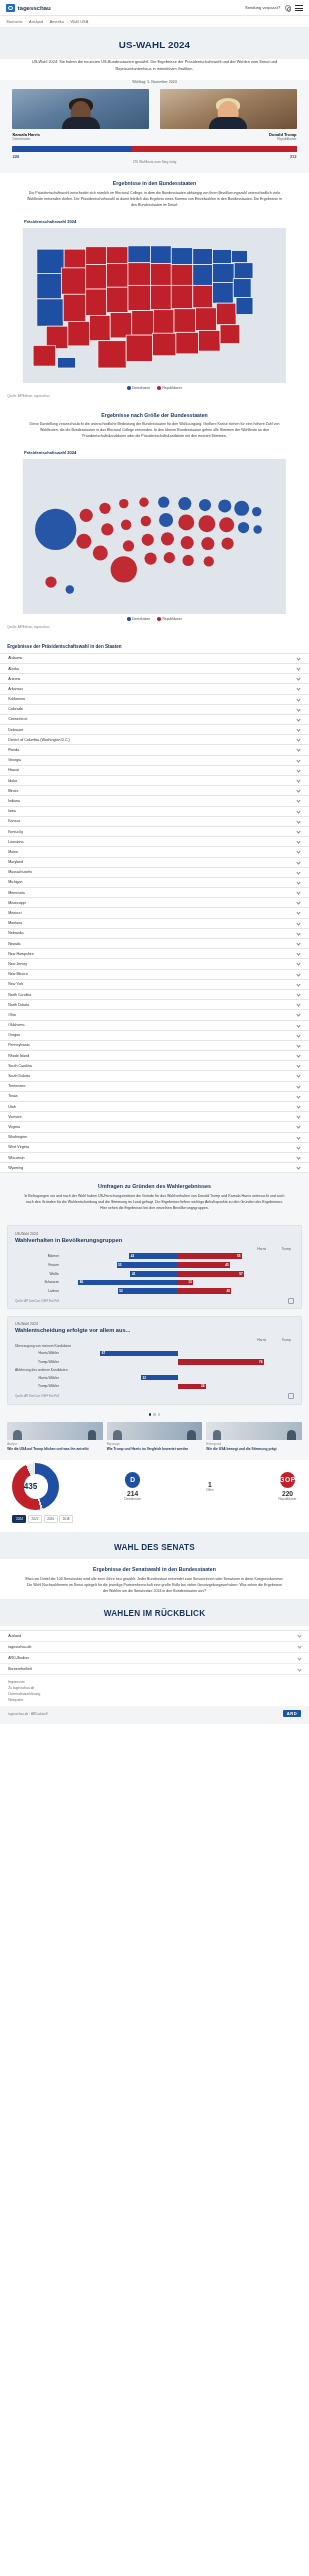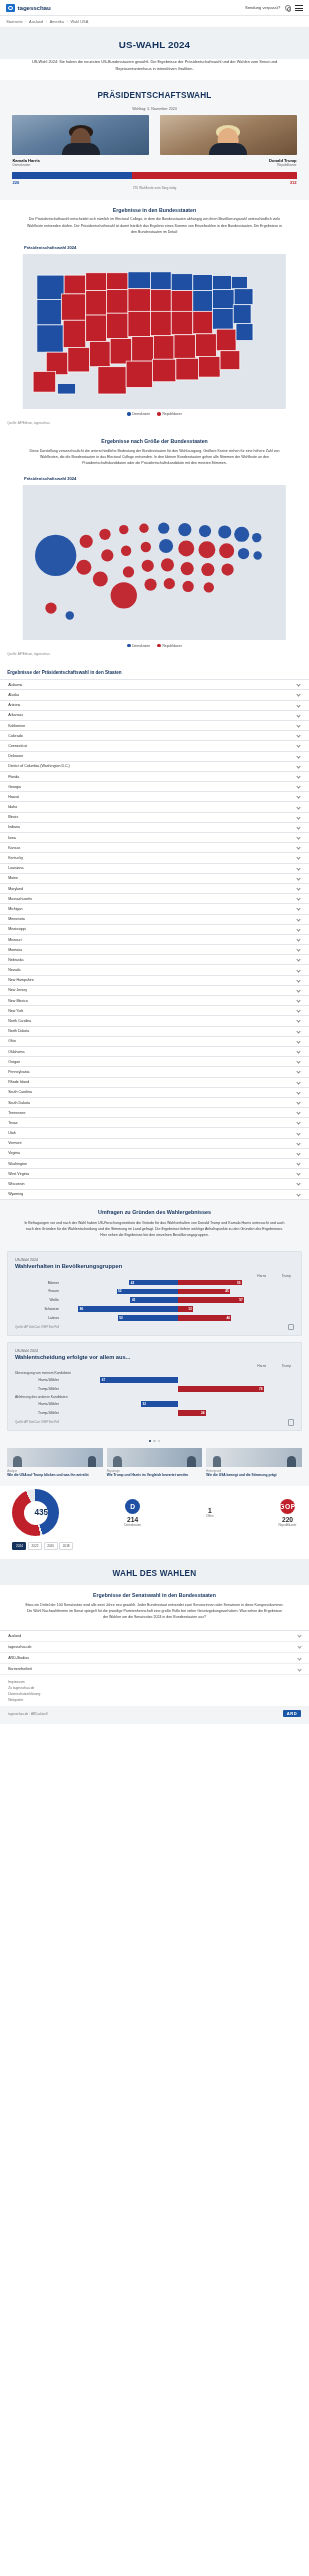--- a/index.html
+++ b/index.html
@@ -157,21 +157,21 @@
   .teaser .thumb .f2{position:absolute;right:6.2px;bottom:0;width:8.8px;height:10.3px;border-radius:4.6px 4.6px 0 0;background:#44566a;}
   .teaser .kick{font-size:2.8px;color:#8a8a8a;margin-top:2.1px;}
   .teaser .hl{font-size:3.3px;line-height:1.45;color:#16325d;font-weight:700;margin-top:0.5px;}
 
   
   .house{padding:0 7.2px 9.3px 7.2px;}
   .donutrow{display:flex;align-items:center;justify-content:space-between;padding:3.1px 5.2px 0 5.2px;}
   .donut{width:47px;height:47px;border-radius:50%;position:relative;
     background:conic-gradient(#1f4fa3 0deg 162deg,#e2e5e8 162deg 168deg,#c0202a 168deg 336deg,#e8ebee 336deg 360deg);
   }
-  .donut .hole{position:absolute;inset:11.3px;background:#fff;border-radius:50%;display:flex;align-items:center;justify-content:flex-end;}
+  .donut .hole{position:absolute;inset:11.3px;background:#fff;border-radius:50%;display:flex;align-items:center;justify-content:flex-start;}
   .donut .hole b{font-size:8.2px;color:#14325c;}
   .seatcol{text-align:center;}
   .seatcol .ball{width:15.5px;height:15.5px;border-radius:50%;margin:0 auto 2.1px auto;display:flex;align-items:center;justify-content:center;color:#fff;font-weight:700;font-size:6.7px;}
   .ball-d{background:#1f4fa3;}
   .ball-gop{background:#c0202a;border-radius:1.5px;width:21.6px;height:13.4px;font-size:6.2px;letter-spacing:0.5px;}
   .seatcol .num{font-size:6.7px;font-weight:700;color:#2b2b2b;}
   .seatcol .lbl{font-size:3.1px;color:#6d6d6d;}
   .tabs{display:flex;gap:1.5px;padding:5.2px 5.2px 0 5.2px;}
   .tabs span{font-size:3.1px;padding:1px 2.6px;border:0.5px solid #d5d9dd;border-radius:1px;color:#4a4a4a;}
   .tabs span.on{background:#14325c;color:#fff;border-color:#14325c;}
@@ -219,21 +219,20 @@
     <span>Wahl USA</span>
   </div>
 
   <div class="band">
     <div class="page-title">US-WAHL 2024</div>
   </div>
 
   <div class="intro">US-Wahl 2024: Sie haben die neuesten US-Bundesstaaten gewählt. Die Ergebnisse der Präsidentschaftswahl und der Wahlen zum Senat und Repräsentantenhaus in interaktiven Grafiken.</div>
 
   <div class="band-wide">
-    <div class="section-title">PRÄSIDENTSCHAFTSWAHL</div>
     <div class="pres-sub">Wahltag: 5. November 2024</div>
     <div class="pres-wrap">
       <div class="cands">
         <div class="cand">
           <div class="photo photo-dem">
             <div class="hair"></div>
               <div class="face"></div>
               <div class="body"></div>
           </div>
           <div class="nm">Kamala Harris</div>
@@ -805,28 +804,31 @@
     </div>
     <div class="tabs" id="house-tabs">
         <span class="on">2024</span>
         <span>2022</span>
         <span>2020</span>
         <span>2018</span>
       </div>
   </div>
 
   <div class="band">
-    <div class="section-title">WAHL DES WAHLEN</div>
+    <div class="section-title">WAHL DES SENATS</div>
   </div>
 
   <div class="blk">
     <h3>Ergebnisse der Senatswahl in den Bundesstaaten</h3>
     <p>Etwa ein Drittel der 100 Senatssitze wird alle zwei Jahre neu gewählt. Jeder Bundesstaat entsendet zwei Senatorinnen oder Senatoren in diese Kongresskammer. Die Wahl Nachwahltermin im Senat spiegelt für die jeweilige Parteienherrschaft eine große Rolle bei vielen Gesetzgebungsvorhaben. Was sehen die Ergebnisse der Wahlen um die Senatssitze 2024 in den Bundesstaaten aus?</p>
   </div>
 
+  <div class="band">
+    <div class="section-title">WAHLEN IM RÜCKBLICK</div>
+  </div>
 
   <div class="footer">
     <div id="footer-links">
         <div class="frow">
           <span>Ausland</span>
           <span class="chev"></span>
         </div>
         <div class="frow">
           <span>tagesschau.de</span>
           <span class="chev"></span>

